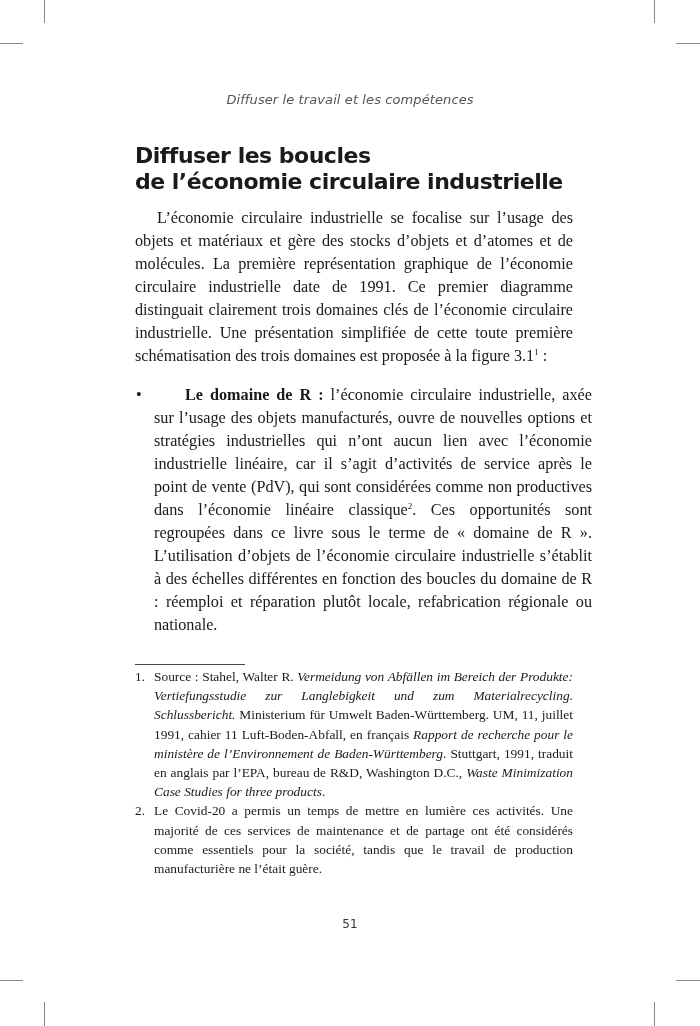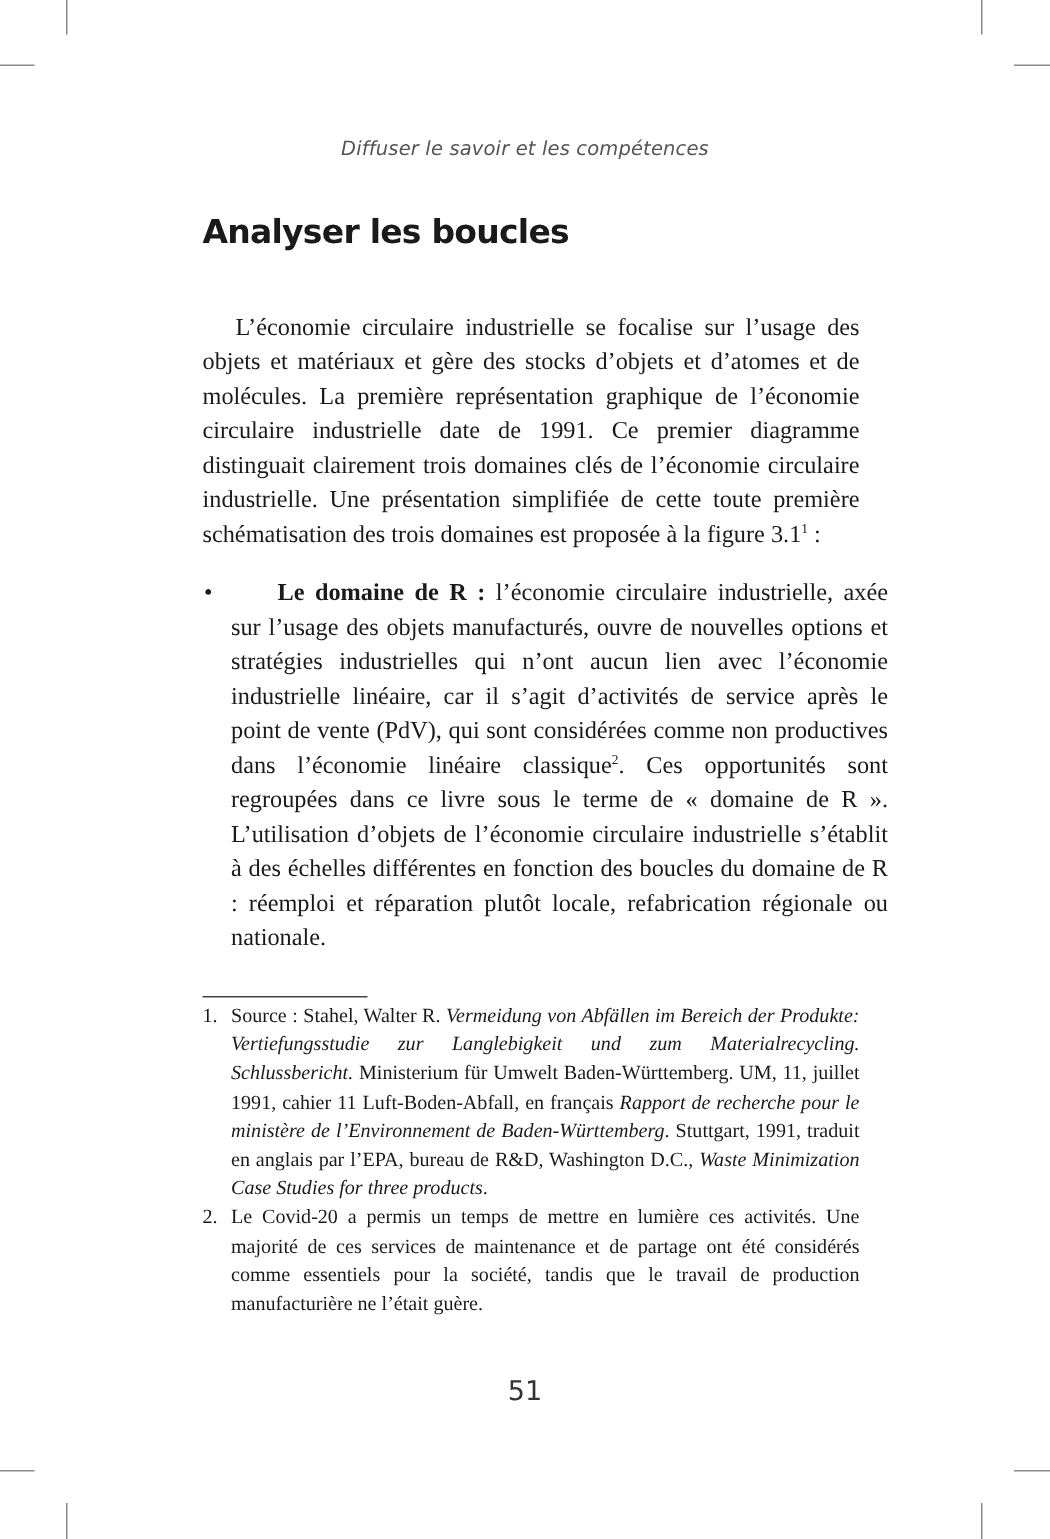--- a/index.html
+++ b/index.html
@@ -11,38 +11,39 @@
   .para { top:207px; text-indent:22px; margin:0; }
   .bullet { top:384px; margin:0; padding-left:19px; position:absolute; }
   .bullet .dot { position:absolute; left:1px; top:0; }
   .bullet b { font-weight:bold;margin-left:31px; }
   sup { font-size:9px; line-height:0; vertical-align:6px; }
   .fn-rule { position:absolute; left:135px; top:664px; width:110px; height:1px; background:#444; }
   .footnotes { position:absolute; left:135px; top:667px; width:438px; font-family:"Liberation Serif", serif; font-size:13.4px; line-height:19.2px; color:#1a1a1a; text-align:justify; }
   .fn { position:relative; padding-left:19px; margin:0; }
   .fn .num { position:absolute; left:0; top:0; }
   .fn i { font-style:italic; }
-  .page-num { position:absolute; top:917px; left:0; width:700px; text-align:center; font-family:"DejaVu Sans", sans-serif; font-size:18px; color:#333; }
+  .page-num { position:absolute; top:917px; left:0; width:700px; text-align:center; font-family:"DejaVu Sans", sans-serif; font-size:12px; color:#333; }
 </style>
 </head>
 <body>
 
 <div class="mark" style="left:44px;top:0;width:1px;height:23px;"></div>
 <div class="mark" style="left:0;top:43px;width:23px;height:1px;"></div>
 <div class="mark" style="left:654px;top:0;width:1px;height:23px;"></div>
 <div class="mark" style="left:676px;top:43px;width:24px;height:1px;"></div>
 <div class="mark" style="left:0;top:980px;width:23px;height:1px;"></div>
 <div class="mark" style="left:44px;top:1002px;width:1px;height:24px;"></div>
 <div class="mark" style="left:676px;top:980px;width:24px;height:1px;"></div>
 <div class="mark" style="left:654px;top:1002px;width:1px;height:24px;"></div>
 
-<div class="running-head">Diffuser le savoir et les compétences</div>
+<div class="running-head">Diffuser le travail et les compétences</div>
 
 <h2 class="title">
-  <span>Analyser les boucles</span><br>
+  <span>Diffuser les boucles</span><br>
+  <span>de l’économie circulaire industrielle</span>
 </h2>
 
 <p class="body para"><span>L’économie circulaire industrielle se focalise sur l’usage des objets et matériaux et gère des stocks d’objets et d’atomes et de molécules. La première représentation graphique de l’économie circulaire industrielle date de 1991. Ce premier diagramme distinguait clairement trois domaines clés de l’économie circulaire industrielle. Une présentation simplifiée de cette toute première schématisation des trois domaines est proposée à la figure 3.1</span><sup>1</sup><span> :</span></p>
 
 <p class="body bullet">
   <span class="dot">•</span><b>Le domaine de R :</b><span> l’économie circulaire industrielle, axée sur l’usage des objets manufacturés, ouvre de nouvelles options et stratégies industrielles qui n’ont aucun lien avec l’économie industrielle linéaire, car il s’agit d’activités de service après le point de vente (PdV), qui sont considérées comme non productives dans l’économie linéaire classique</span><sup>2</sup><span>. Ces opportunités sont regroupées dans ce livre sous le terme de « domaine de R ». L’utilisation d’objets de l’économie circulaire industrielle s’établit à des échelles différentes en fonction des boucles du domaine de R : réemploi et réparation plutôt locale, refabrication régionale ou nationale.</span>
 </p>
 
 <div class="fn-rule"></div>
 

